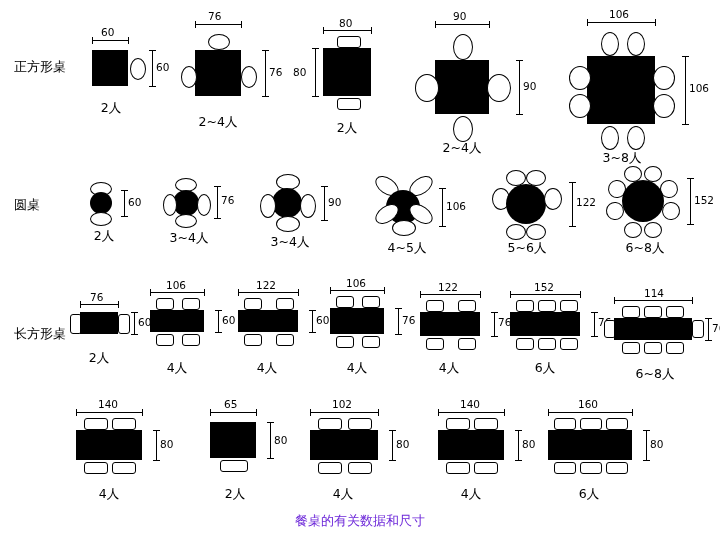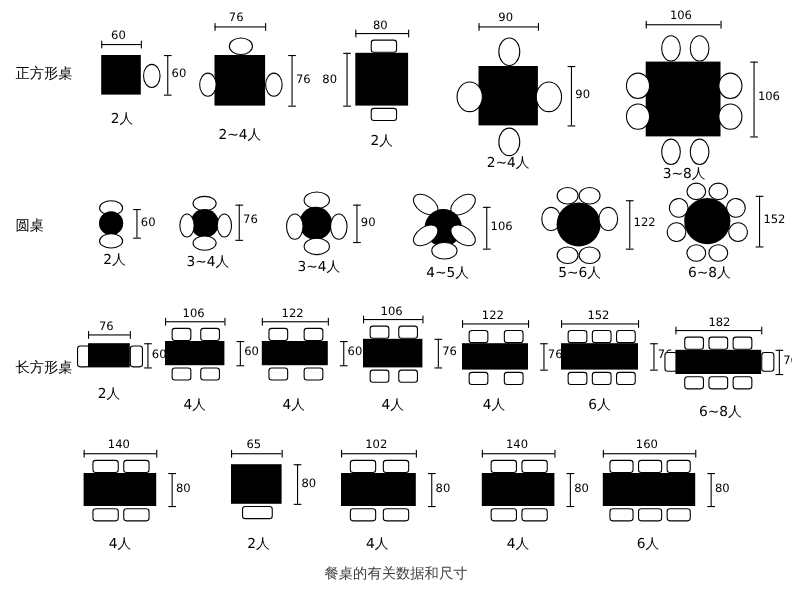--- a/index.html
+++ b/index.html
@@ -21,21 +21,21 @@
   .chair-r{position:absolute;border:1.4px solid #000;border-radius:3px;background:#fff;}
   
   .dim-h{position:absolute;border-top:1px solid #000;height:0;}
   .dim-v{position:absolute;border-left:1px solid #000;width:0;}
   .tick-v{position:absolute;border-left:1px solid #000;width:0;height:7px;}
   .tick-h{position:absolute;border-top:1px solid #000;height:0;width:7px;}
   .dimtext{position:absolute;font-size:10.5px;color:#000;white-space:nowrap;}
   .cap{position:absolute;font-size:12.5px;color:#000;white-space:nowrap;text-align:center;}
   .footer{
     position:absolute;left:0;width:720px;text-align:center;
-    font-size:13px;color:#404040;
+    font-size:13px;color:#6d28d9;
   }
 </style>
 </head>
 <body>
 
 <div class="canvas">
 
   <div class="row-label" style="left:14px;top:58px;">正方形桌</div>
   <div class="row-label" style="left:14px;top:196px;">圆桌</div>
   <div class="row-label" style="left:14px;top:325px;">长方形桌</div>
@@ -338,21 +338,21 @@
     <div class="tick-h" style="left:91px;top:54px;"></div>
     <div class="dimtext" style="left:98px;top:34px;">76</div>
 
     <div class="cap" style="left:22px;top:78px;width:46px;">6人</div>
   </div>
 
   <div class="cell" style="left:602px;top:290px;">
     <div class="dim-h" style="left:12px;top:10px;width:78px;"></div>
     <div class="tick-v" style="left:12px;top:7px;"></div>
     <div class="tick-v" style="left:90px;top:7px;"></div>
-    <div class="dimtext" style="left:42px;top:-3px;">182</div>
+    <div class="dimtext" style="left:42px;top:-3px;">114</div>
 
     <div class="chair-r" style="left:20px;top:16px;width:16px;height:10px;"></div>
     <div class="chair-r" style="left:42px;top:16px;width:16px;height:10px;"></div>
     <div class="chair-r" style="left:64px;top:16px;width:16px;height:10px;"></div>
     <div class="chair-r" style="left:2px;top:30px;width:10px;height:16px;"></div>
     <div class="tbl" style="left:12px;top:28px;width:78px;height:22px;"></div>
     <div class="chair-r" style="left:90px;top:30px;width:10px;height:16px;"></div>
     <div class="chair-r" style="left:20px;top:52px;width:16px;height:10px;"></div>
     <div class="chair-r" style="left:42px;top:52px;width:16px;height:10px;"></div>
     <div class="chair-r" style="left:64px;top:52px;width:16px;height:10px;"></div>

